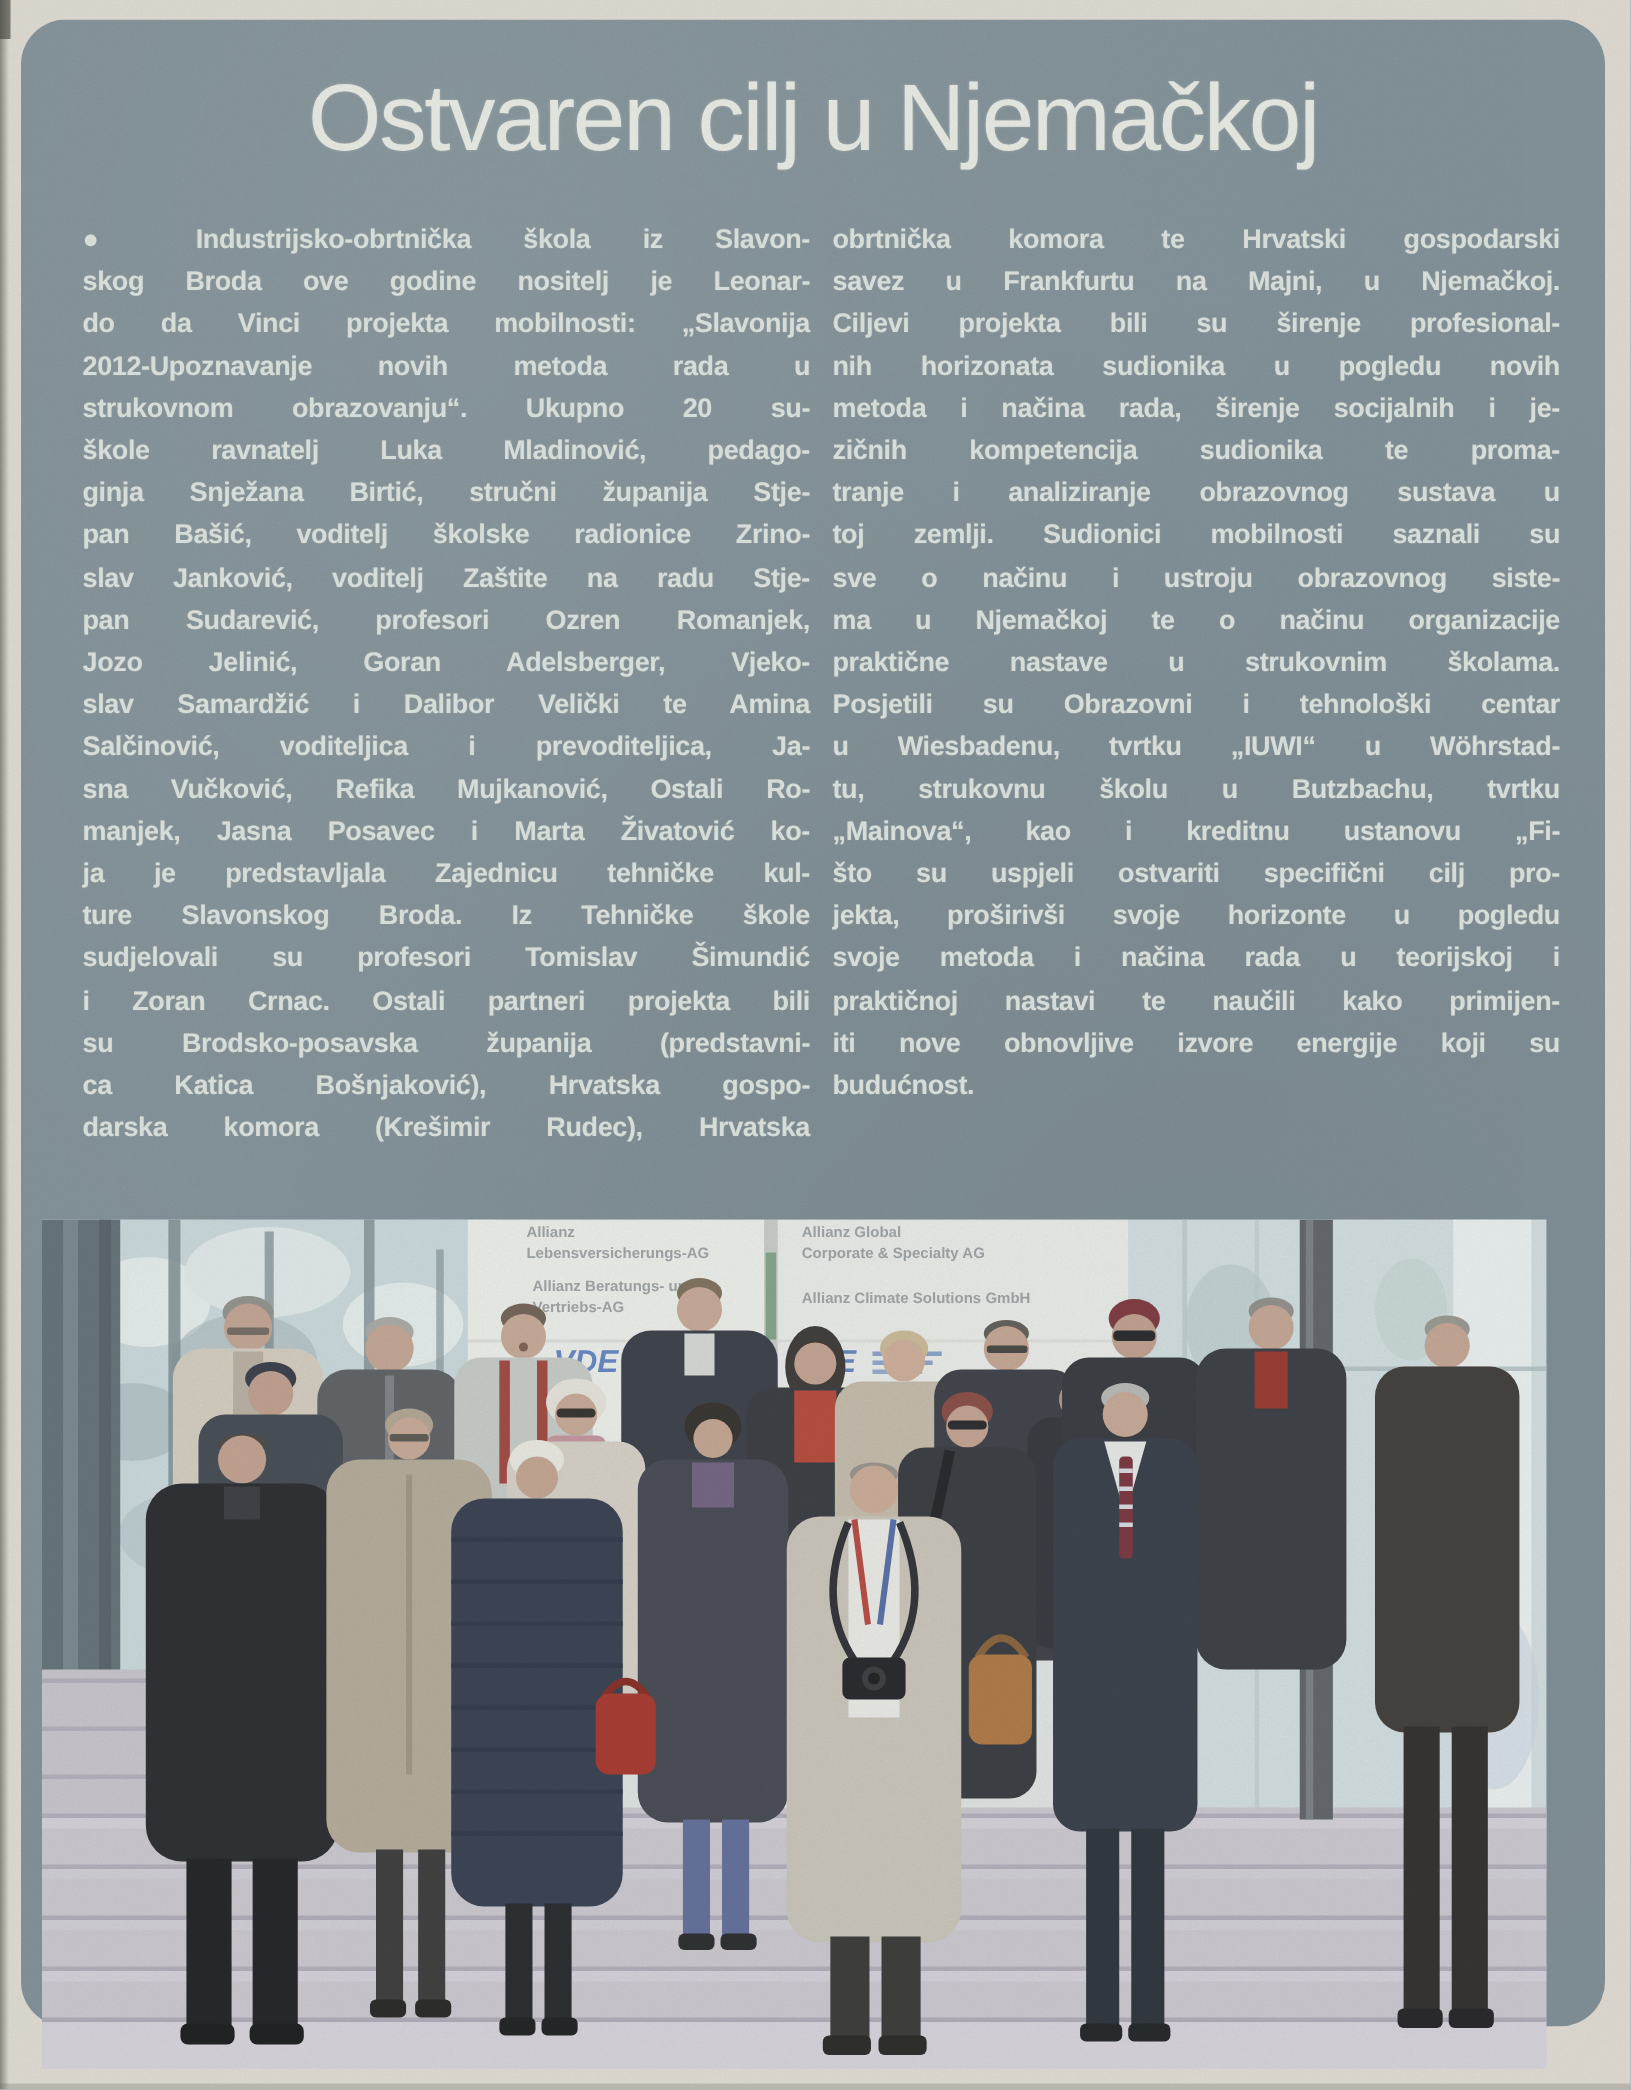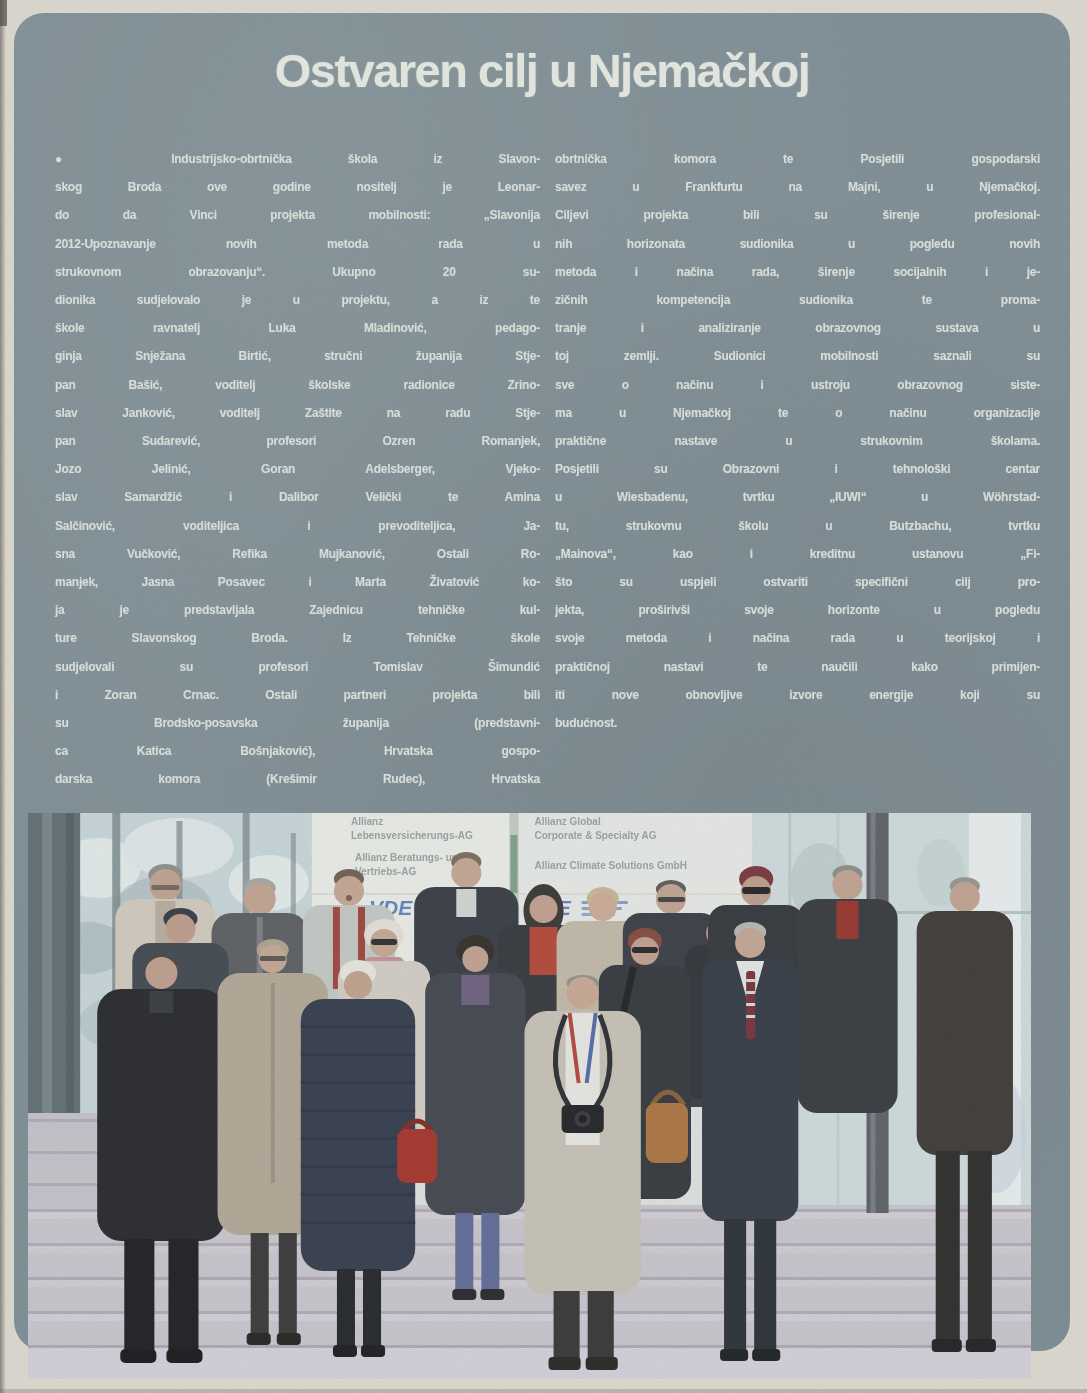--- a/index.html
+++ b/index.html
@@ -20,31 +20,31 @@
     position:absolute;left:14px;top:13px;width:1056px;height:1338px;
     background:#8a9aa1;border-radius:30px;
     background-image:
       radial-gradient(ellipse at 28% 15%,rgba(255,255,255,.06),transparent 55%),
       radial-gradient(ellipse at 75% 70%,rgba(0,0,0,.05),transparent 60%),
       radial-gradient(ellipse at 45% 45%,rgba(90,110,100,.05),transparent 50%);
   }
   .headline{
     margin:0;padding:30px 10px 0 10px;
     text-align:center;
-    font-size:47px;font-weight:700;letter-spacing:-1.5px;
+    font-size:63px;font-weight:400;letter-spacing:-1.5px;
     color:#f3f6ee;
     text-shadow:0 0 2px rgba(243,246,238,.35);
   }
   .cols{
     position:absolute;left:41px;top:132px;width:985px;
     display:flex;gap:15px;
   }
   .col{flex:1 1 0;min-width:0;}
   .jline{
-    font-size:12px;font-weight:700;line-height:28.2px;
+    font-size:18px;font-weight:700;line-height:28.2px;
     letter-spacing:-0.25px;
     color:#e7ede8;
     text-align:justify;text-align-last:justify;
     white-space:nowrap;overflow:visible;
     text-shadow:0 0 1px rgba(231,237,232,.3);
   }
   .plain-last{text-align-last:left;}
 
   
   .photo{
@@ -64,41 +64,40 @@
 
 <div class="article">
   <h1 class="headline">Ostvaren cilj u Njemačkoj</h1>
   <div class="cols">
     <div class="col">
         <div class="jline">● Industrijsko-obrtnička škola iz Slavon-</div>
         <div class="jline">skog Broda ove godine nositelj je Leonar-</div>
         <div class="jline">do da Vinci projekta mobilnosti: „Slavonija</div>
         <div class="jline">2012-Upoznavanje novih metoda rada u</div>
         <div class="jline">strukovnom obrazovanju“. Ukupno 20 su-</div>
-        <div class="jline">dionika sudjelovalo je u projektu, a iz te</div>
         <div class="jline">škole ravnatelj Luka Mladinović, pedago-</div>
         <div class="jline">ginja Snježana Birtić, stručni županija Stje-</div>
         <div class="jline">pan Bašić, voditelj školske radionice Zrino-</div>
         <div class="jline">slav Janković, voditelj Zaštite na radu Stje-</div>
         <div class="jline">pan Sudarević, profesori Ozren Romanjek,</div>
         <div class="jline">Jozo Jelinić, Goran Adelsberger, Vjeko-</div>
         <div class="jline">slav Samardžić i Dalibor Velički te Amina</div>
         <div class="jline">Salčinović, voditeljica i prevoditeljica, Ja-</div>
         <div class="jline">sna Vučković, Refika Mujkanović, Ostali Ro-</div>
         <div class="jline">manjek, Jasna Posavec i Marta Živatović ko-</div>
         <div class="jline">ja je predstavljala Zajednicu tehničke kul-</div>
         <div class="jline">ture Slavonskog Broda. Iz Tehničke škole</div>
         <div class="jline">sudjelovali su profesori Tomislav Šimundić</div>
         <div class="jline">i Zoran Crnac. Ostali partneri projekta bili</div>
         <div class="jline">su Brodsko-posavska županija (predstavni-</div>
         <div class="jline">ca Katica Bošnjaković), Hrvatska gospo-</div>
         <div class="jline">darska komora (Krešimir Rudec), Hrvatska</div>
       </div>
     <div class="col">
-        <div class="jline">obrtnička komora te Posjetili gospodarski</div>
+        <div class="jline">obrtnička komora te Hrvatski gospodarski</div>
         <div class="jline">savez u Frankfurtu na Majni, u Njemačkoj.</div>
         <div class="jline">Ciljevi projekta bili su širenje profesional-</div>
         <div class="jline">nih horizonata sudionika u pogledu novih</div>
         <div class="jline">metoda i načina rada, širenje socijalnih i je-</div>
         <div class="jline">zičnih kompetencija sudionika te proma-</div>
         <div class="jline">tranje i analiziranje obrazovnog sustava u</div>
         <div class="jline">toj zemlji. Sudionici mobilnosti saznali su</div>
         <div class="jline">sve o načinu i ustroju obrazovnog siste-</div>
         <div class="jline">ma u Njemačkoj  te o načinu organizacije</div>
         <div class="jline">praktične nastave u strukovnim školama.</div>

